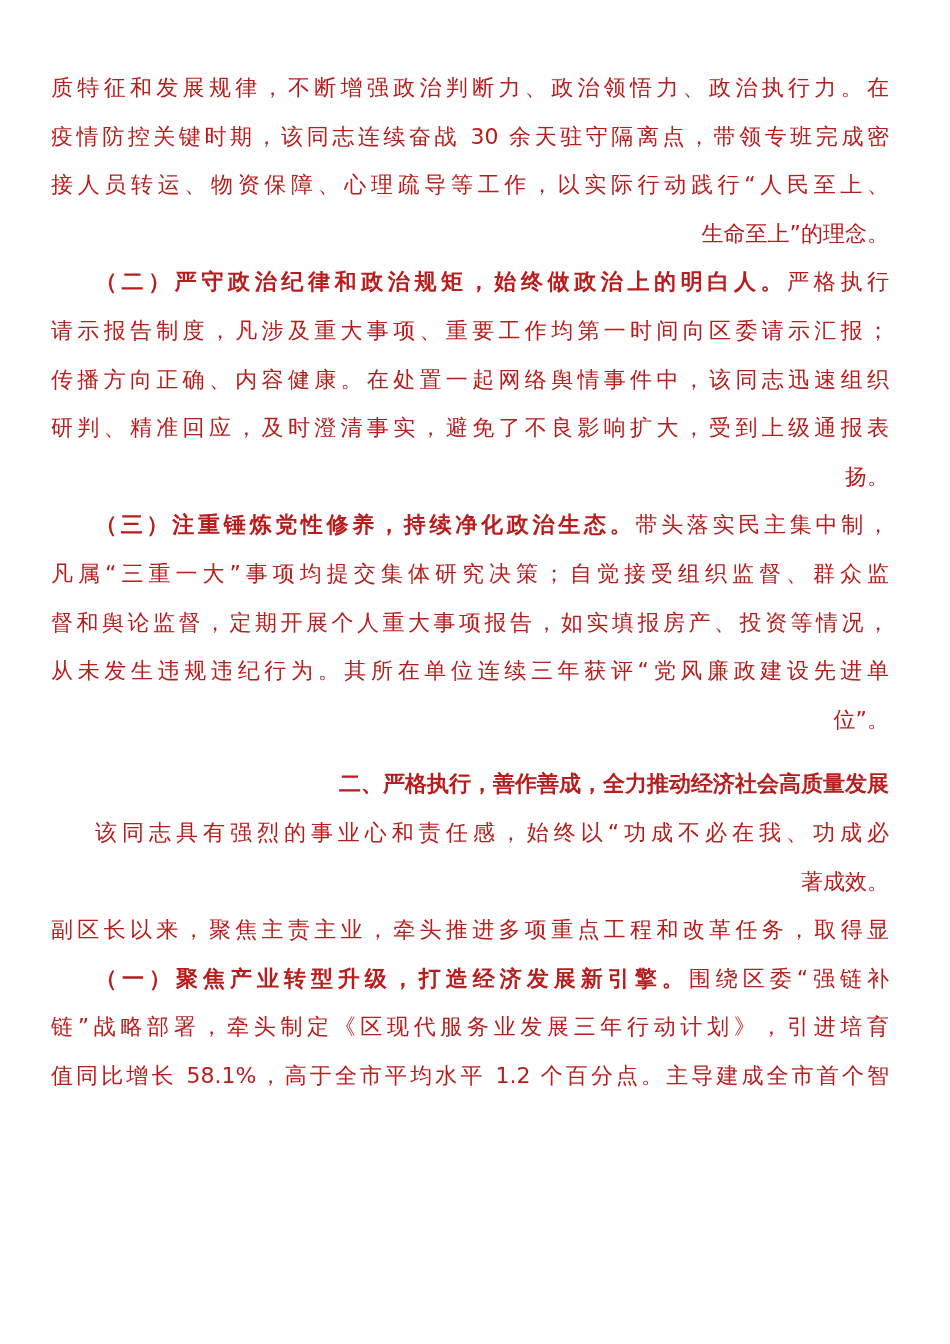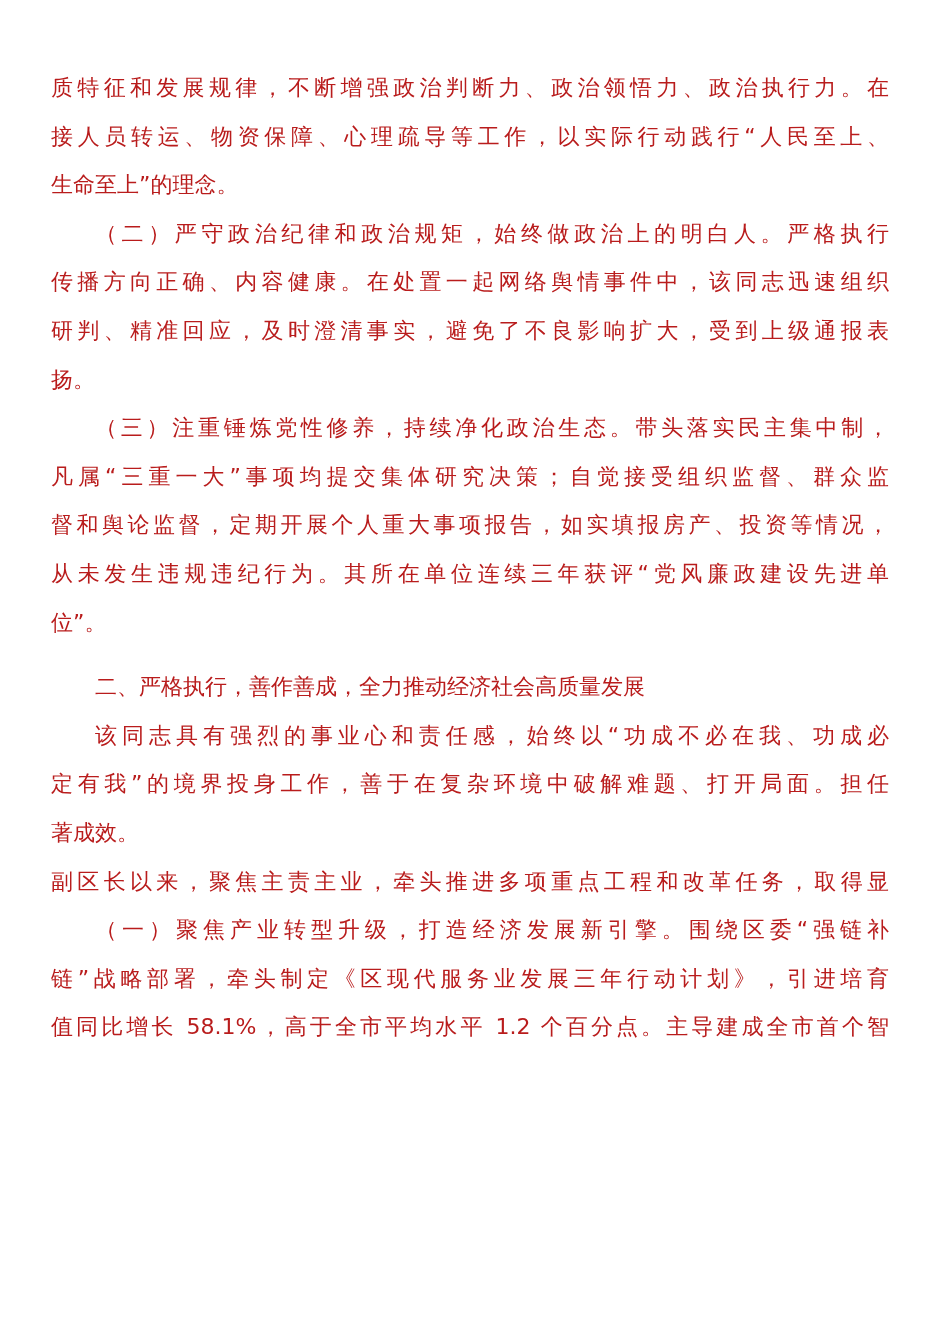--- a/index.html
+++ b/index.html
@@ -26,54 +26,56 @@
     left: 51px;
     top: 64px;
     width: 838px;
     color: #b91c1c;
     font-size: 22px;
     line-height: 48.6px;
   }
   .line {
     white-space: nowrap;
     overflow: visible;
+    text-align: right;
   }
   .line.fill {
     text-align: justify;
     -moz-text-align-last: justify;
     text-align-last: justify;
   }
   .line.indent {
     padding-left: 2em;
   }
   .line.heading {
     margin-top: 16px;
   }
   .run { font-weight: 400; }
-  .bold-run { font-weight: 400; }
+  .bold-run { font-weight: 700; }
 </style>
 </head>
 <body>
 
 <div class="page">
   <div class="doc">
       <div class="line fill"><span class="run">质特征和发展规律，不断增强政治判断力、政治领悟力、政治执行力。在</span></div>
+      <div class="line fill"><span class="run">疫情防控关键时期，该同志连续奋战 30 余天驻守隔离点，带领专班完成密</span></div>
       <div class="line fill"><span class="run">接人员转运、物资保障、心理疏导等工作，以实际行动践行“人民至上、</span></div>
       <div class="line"><span class="run">生命至上”的理念。</span></div>
       <div class="line indent fill"><span class="bold-run">（二）严守政治纪律和政治规矩，始终做政治上的明白人。</span><span class="run">严格执行</span></div>
+      <div class="line fill"><span class="run">请示报告制度，凡涉及重大事项、重要工作均第一时间向区委请示汇报；</span></div>
       <div class="line fill"><span class="run">传播方向正确、内容健康。在处置一起网络舆情事件中，该同志迅速组织</span></div>
       <div class="line fill"><span class="run">研判、精准回应，及时澄清事实，避免了不良影响扩大，受到上级通报表</span></div>
       <div class="line"><span class="run">扬。</span></div>
       <div class="line indent fill"><span class="bold-run">（三）注重锤炼党性修养，持续净化政治生态。</span><span class="run">带头落实民主集中制，</span></div>
       <div class="line fill"><span class="run">凡属“三重一大”事项均提交集体研究决策；自觉接受组织监督、群众监</span></div>
       <div class="line fill"><span class="run">督和舆论监督，定期开展个人重大事项报告，如实填报房产、投资等情况，</span></div>
       <div class="line fill"><span class="run">从未发生违规违纪行为。其所在单位连续三年获评“党风廉政建设先进单</span></div>
       <div class="line"><span class="run">位”。</span></div>
       <div class="line indent heading"><span class="bold-run">二、严格执行，善作善成，全力推动经济社会高质量发展</span></div>
       <div class="line indent fill"><span class="run">该同志具有强烈的事业心和责任感，始终以“功成不必在我、功成必</span></div>
-      <div class="line fill"><span class="run">定有我”的境界投身工作，善于在复杂环境中破解难题、打开局面。担任</span></div>
       <div class="line"><span class="run">著成效。</span></div>
       <div class="line fill"><span class="run">副区长以来，聚焦主责主业，牵头推进多项重点工程和改革任务，取得显</span></div>
       <div class="line indent fill"><span class="bold-run">（一）聚焦产业转型升级，打造经济发展新引擎。</span><span class="run">围绕区委“强链补</span></div>
       <div class="line fill"><span class="run">链”战略部署，牵头制定《区现代服务业发展三年行动计划》，引进培育</span></div>
       <div class="line fill"><span class="run">值同比增长 58.1%，高于全市平均水平 1.2 个百分点。主导建成全市首个智</span></div>
     </div>
 </div>
 
 </body></html>

